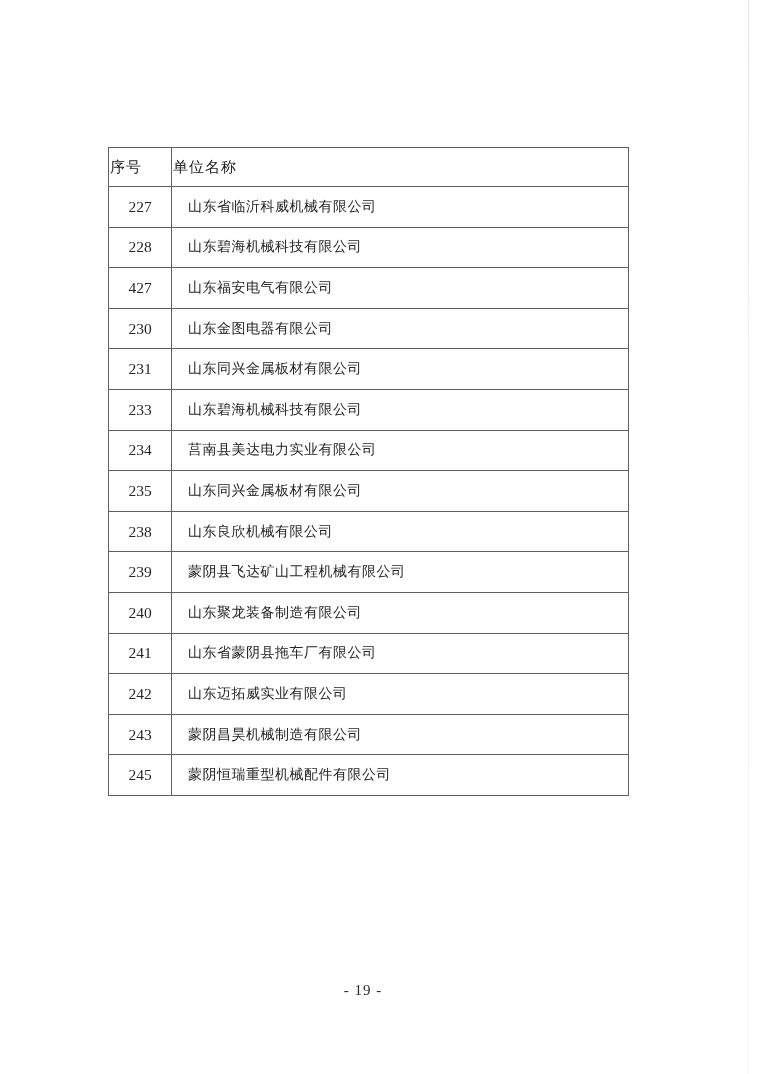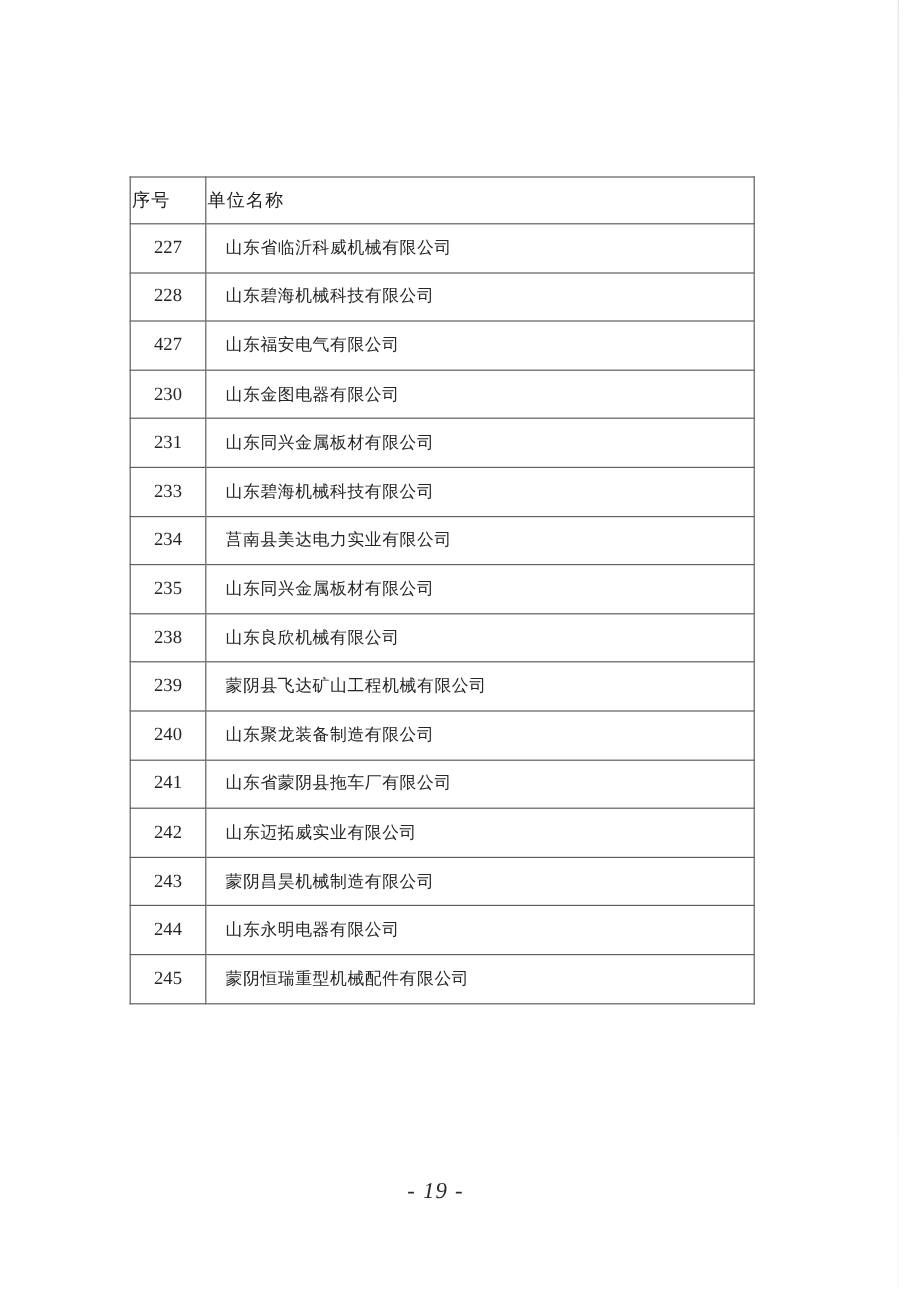--- a/index.html
+++ b/index.html
@@ -70,24 +70,23 @@
     letter-spacing: 0.5px;
     white-space: nowrap;
     overflow: hidden;
   }
   .page-number {
     position: absolute;
     top: 982px;
     left: 0;
     width: 726px;
     text-align: center;
-    font-size: 19px;
+    font-size: 15px;
     color: #2a2a2a;
     letter-spacing: 1px;
-    font-style: italic;
   }
 </style>
 </head>
 <body>
 
 <div class="page">
 
   <table class="company-table">
     <thead>
       <tr>
@@ -146,24 +145,20 @@
         </tr>
         <tr>
           <td class="col-no">242</td>
           <td class="col-name">山东迈拓威实业有限公司</td>
         </tr>
         <tr>
           <td class="col-no">243</td>
           <td class="col-name">蒙阴昌昊机械制造有限公司</td>
         </tr>
         <tr>
-          <td class="col-no">244</td>
-          <td class="col-name">山东永明电器有限公司</td>
-        </tr>
-        <tr>
           <td class="col-no">245</td>
           <td class="col-name">蒙阴恒瑞重型机械配件有限公司</td>
         </tr>
       </tbody>
   </table>
 
   <div class="page-number">- 19 -</div>
 
   <div class="scan-edge"></div>
 

